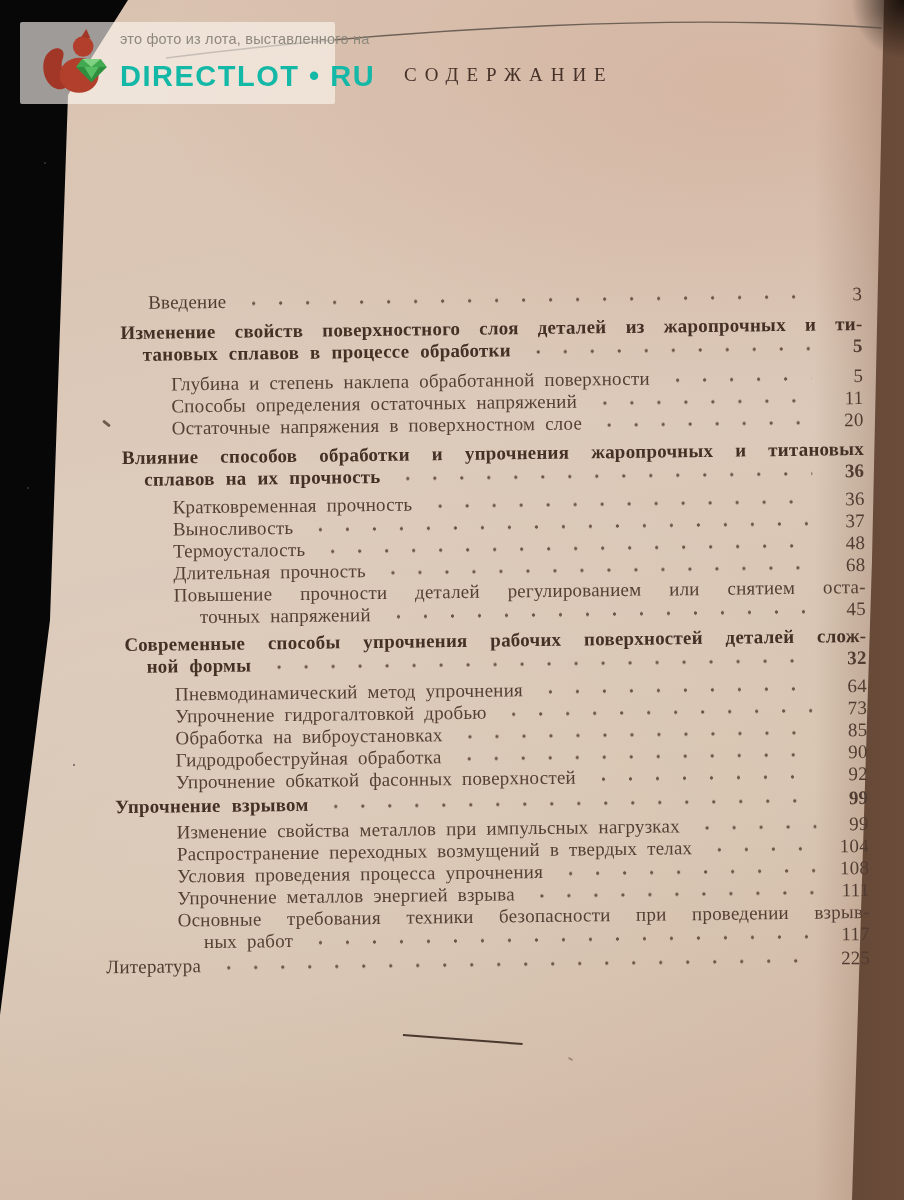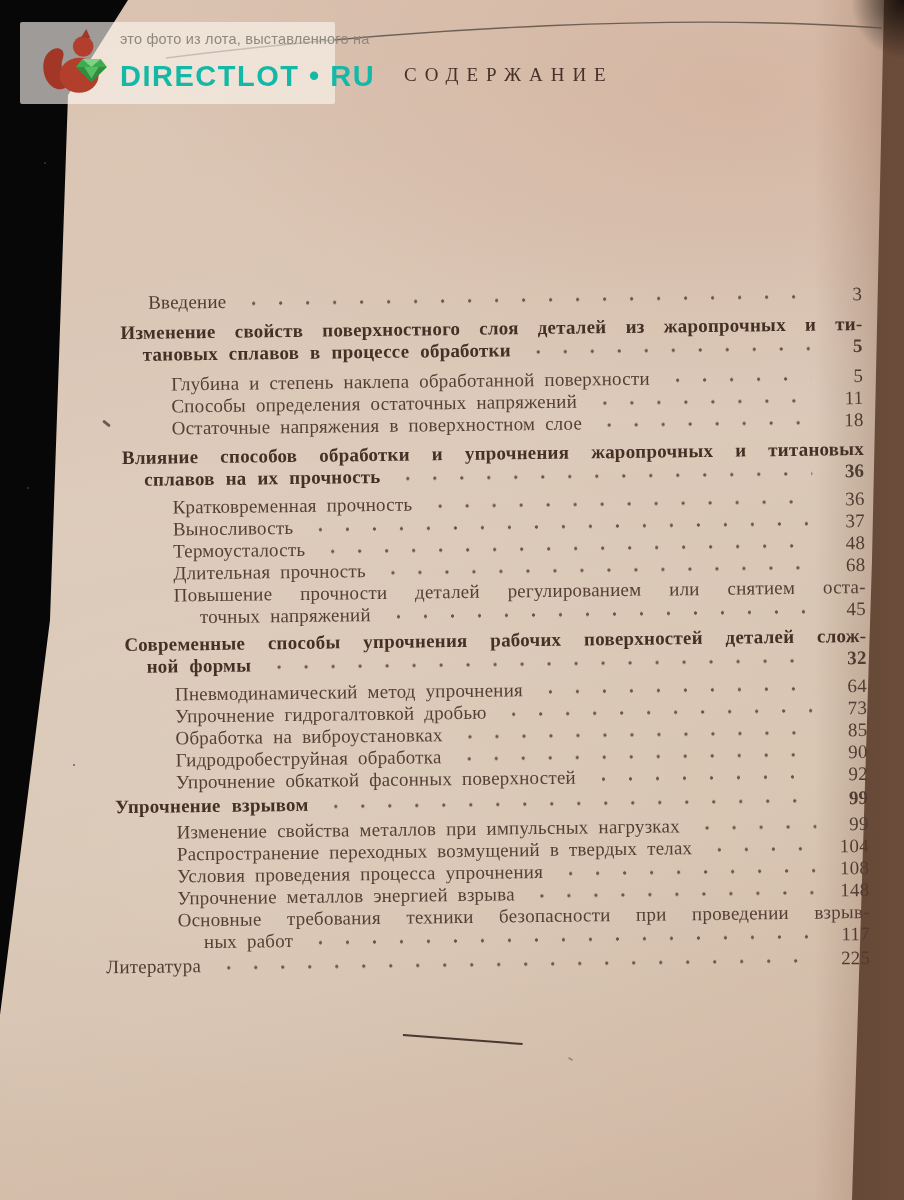--- a/index.html
+++ b/index.html
@@ -153,21 +153,21 @@
         <div class="flexline">
           <span class="txt">Способы определения остаточных напряжений</span>
           <span class="leader"></span>
           <span class="pagenum">11</span>
         </div>
       </div>
       <div class="row sub">
         <div class="flexline">
           <span class="txt">Остаточные напряжения в поверхностном слое</span>
           <span class="leader"></span>
-          <span class="pagenum">18</span>
+          <span class="pagenum">20</span>
         </div>
       </div>
       <div class="row chapter" style="margin-top: 7px;">
         <div class="l1 just">Влияние способов обработки и упрочнения жаропрочных и титановых</div>
         <div class="flexline l2">
           <span class="txt">сплавов на их прочность</span>
           <span class="leader"></span>
           <span class="pagenum">36</span>
         </div>
       </div>
@@ -275,21 +275,21 @@
         <div class="flexline">
           <span class="txt">Условия проведения процесса упрочнения</span>
           <span class="leader"></span>
           <span class="pagenum">108</span>
         </div>
       </div>
       <div class="row sub">
         <div class="flexline">
           <span class="txt">Упрочнение металлов энергией взрыва</span>
           <span class="leader"></span>
-          <span class="pagenum">148</span>
+          <span class="pagenum">111</span>
         </div>
       </div>
       <div class="row sub">
         <div class="l1 just">Основные требования техники безопасности при проведении взрыв-</div>
         <div class="flexline l2">
           <span class="txt">ных работ</span>
           <span class="leader"></span>
           <span class="pagenum">117</span>
         </div>
       </div>

